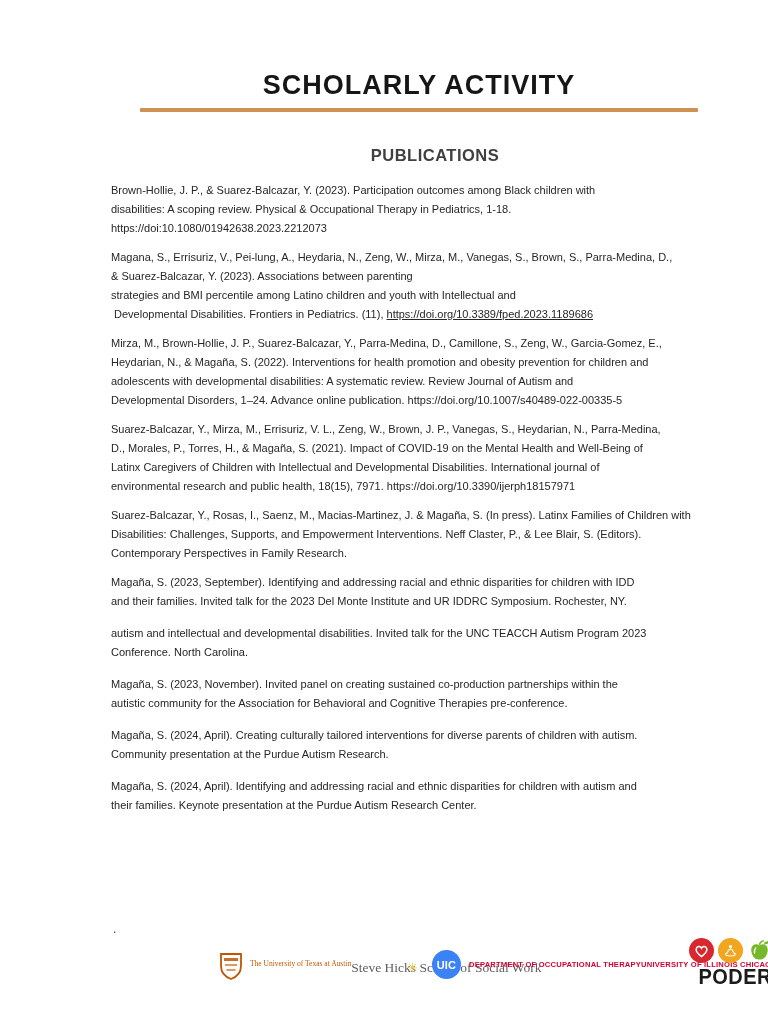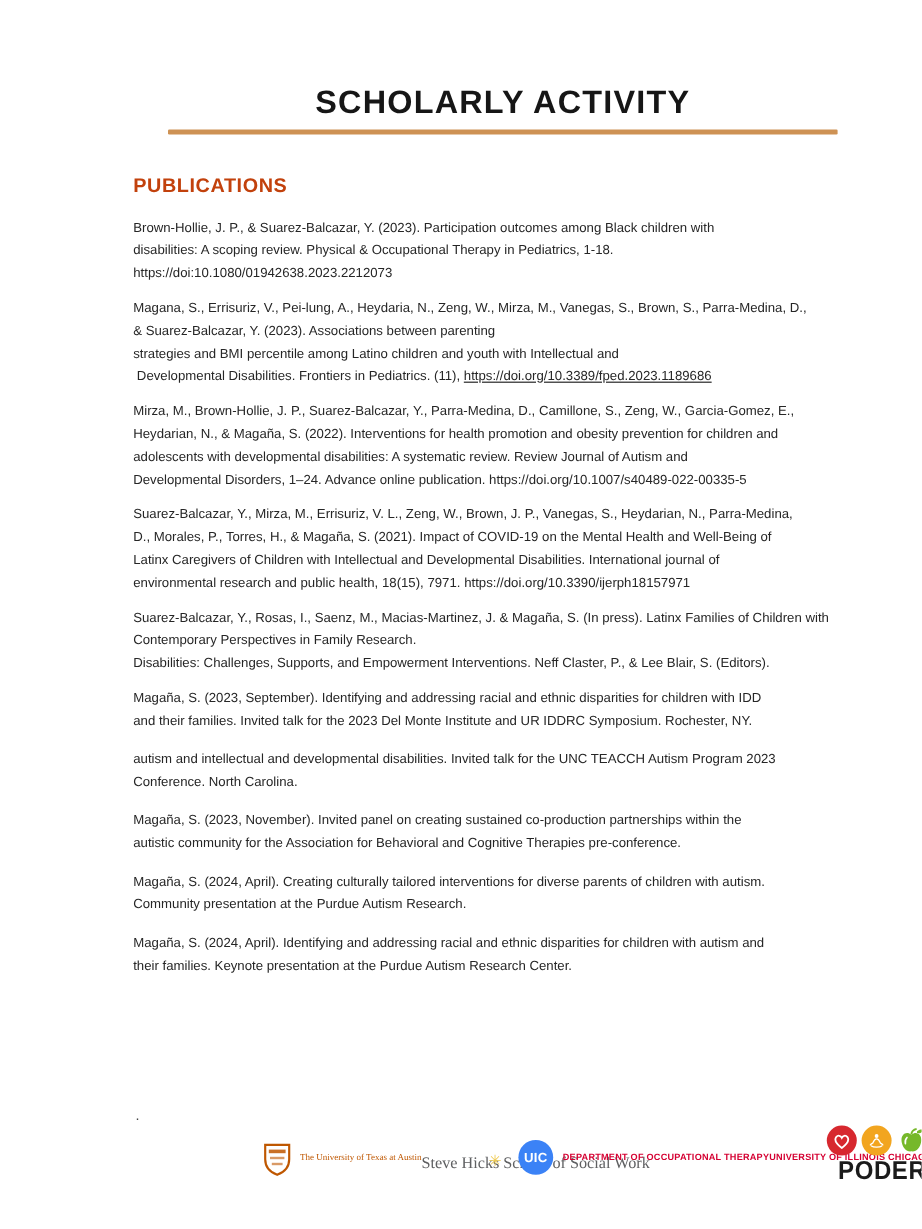--- a/index.html
+++ b/index.html
@@ -4,21 +4,21 @@
 <style>
   html,body{margin:0;padding:0;background:#ffffff;}
   .page{position:relative;width:768px;height:1024px;background:#fff;overflow:hidden;
         font-family:"Liberation Sans",sans-serif;color:#1f1f1f;margin-left:35px;}
   
   .title{margin:70px 0 0 0;text-align:center;font-size:27px;font-weight:800;
          letter-spacing:1px;color:#161616;}
   .rule{width:558px;height:4px;margin:7px auto 0 auto;border-radius:1px;}
   
   .content{margin:34px 0 0 76px;width:648px;}
-  .sec-head{font-size:16.5px;font-weight:800;letter-spacing:.5px;color:#c2410c;margin:0 0 16px 0;}
+  .sec-head{font-size:16.5px;font-weight:800;letter-spacing:.5px;color:#404040;margin:0 0 16px 0;text-align:center;}
   .sec-head.talks{margin-top:24px;}
   .ref{margin:0 0 10px 0;font-size:11px;line-height:19px;color:#262626;}
   .ref .ln{display:block;white-space:pre;}
   .talk{margin-bottom:13px;}
   .doi-link{text-decoration:underline;cursor:pointer;}
   .stray{position:absolute;left:78px;top:922px;font-size:12px;color:#444;}
   
   .footer{position:absolute;left:0;top:938px;width:768px;height:70px;}
   .ut{position:absolute;left:184px;top:14px;display:flex;align-items:center;gap:7px;}
   .ut-text{display:flex;flex-direction:row;line-height:1.15;}
@@ -67,22 +67,22 @@
           <span class="ln">Developmental Disorders, 1–24. Advance online publication. https://doi.org/10.1007/s40489-022-00335-5</span>
         </div>
         <div class="ref">
           <span class="ln">Suarez-Balcazar, Y., Mirza, M., Errisuriz, V. L., Zeng, W., Brown, J. P., Vanegas, S., Heydarian, N., Parra-Medina,</span>
           <span class="ln">D., Morales, P., Torres, H., &amp; Magaña, S. (2021). Impact of COVID-19 on the Mental Health and Well-Being of</span>
           <span class="ln">Latinx Caregivers of Children with Intellectual and Developmental Disabilities. International journal of</span>
           <span class="ln">environmental research and public health, 18(15), 7971. https://doi.org/10.3390/ijerph18157971</span>
         </div>
         <div class="ref">
           <span class="ln">Suarez-Balcazar, Y., Rosas, I., Saenz, M., Macias-Martinez, J. &amp; Magaña, S. (In press). Latinx Families of Children with</span>
+          <span class="ln">Disabilities: Challenges, Supports, and Empowerment Interventions. Neff Claster, P., &amp; Lee Blair, S. (Editors).</span>
           <span class="ln">Contemporary Perspectives in Family Research.</span>
-          <span class="ln">Disabilities: Challenges, Supports, and Empowerment Interventions. Neff Claster, P., &amp; Lee Blair, S. (Editors).</span>
         </div>
       </div>
 
     <div id="talk-list">
         <div class="ref talk">
           <span class="ln">Magaña, S. (2023, September). Identifying and addressing racial and ethnic disparities for children with IDD</span>
           <span class="ln">and their families. Invited talk for the 2023 Del Monte Institute and UR IDDRC Symposium. Rochester, NY.</span>
         </div>
         <div class="ref talk">
           <span class="ln">autism and intellectual and developmental disabilities. Invited talk for the UNC TEACCH Autism Program 2023</span>

